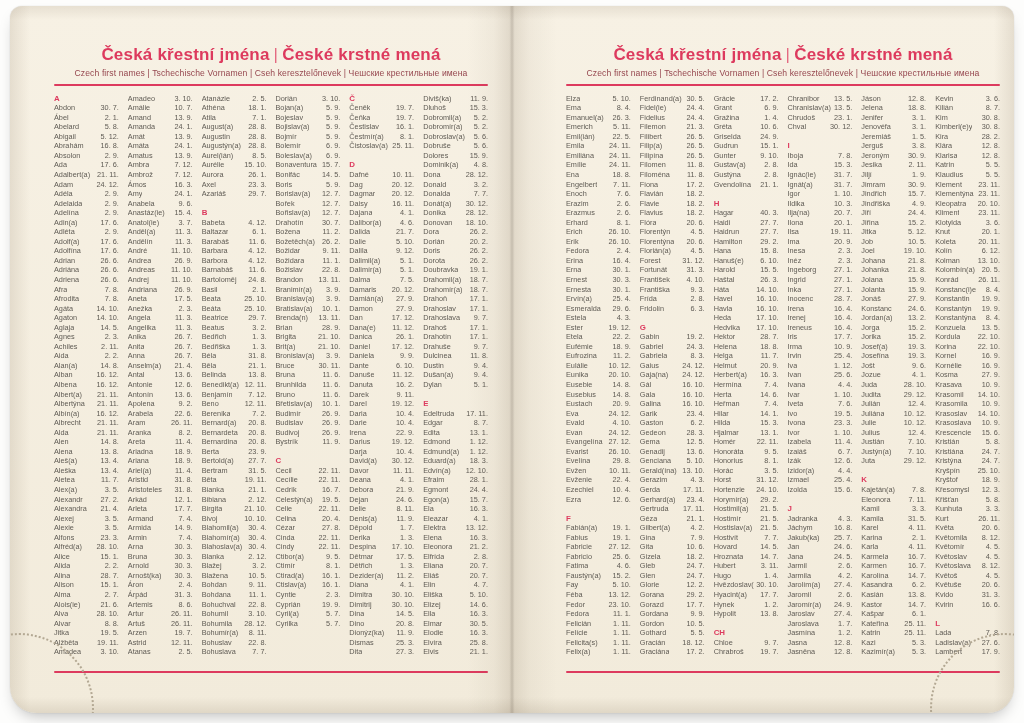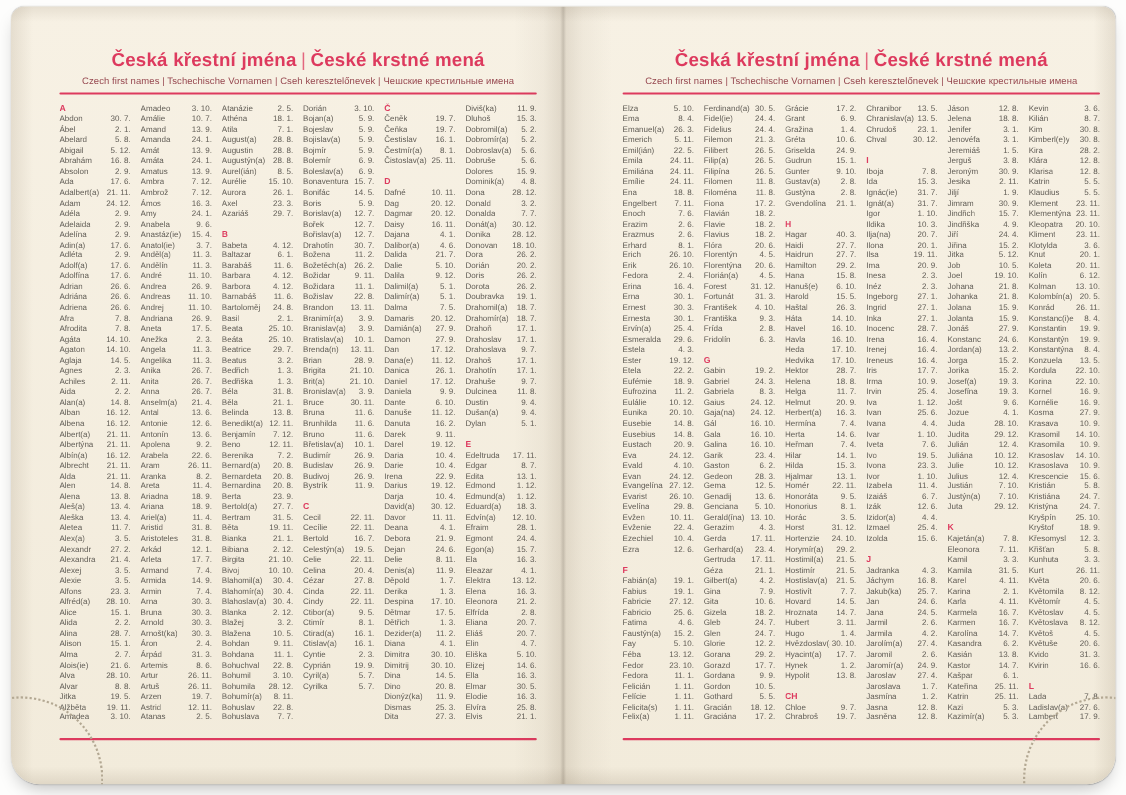--- a/index.html
+++ b/index.html
@@ -937,21 +937,21 @@
           </div>
           <div class="row">
             <span class="nm">Cecil</span>
             <span class="dt">22. 11.</span>
           </div>
           <div class="row">
             <span class="nm">Cecílie</span>
             <span class="dt">22. 11.</span>
           </div>
           <div class="row">
-            <span class="nm">Bertold</span>
+            <span class="nm">Cedrik</span>
             <span class="dt">16. 7.</span>
           </div>
           <div class="row">
             <span class="nm">Celestýn(a)</span>
             <span class="dt">19. 5.</span>
           </div>
           <div class="row">
             <span class="nm">Celie</span>
             <span class="dt">22. 11.</span>
           </div>

